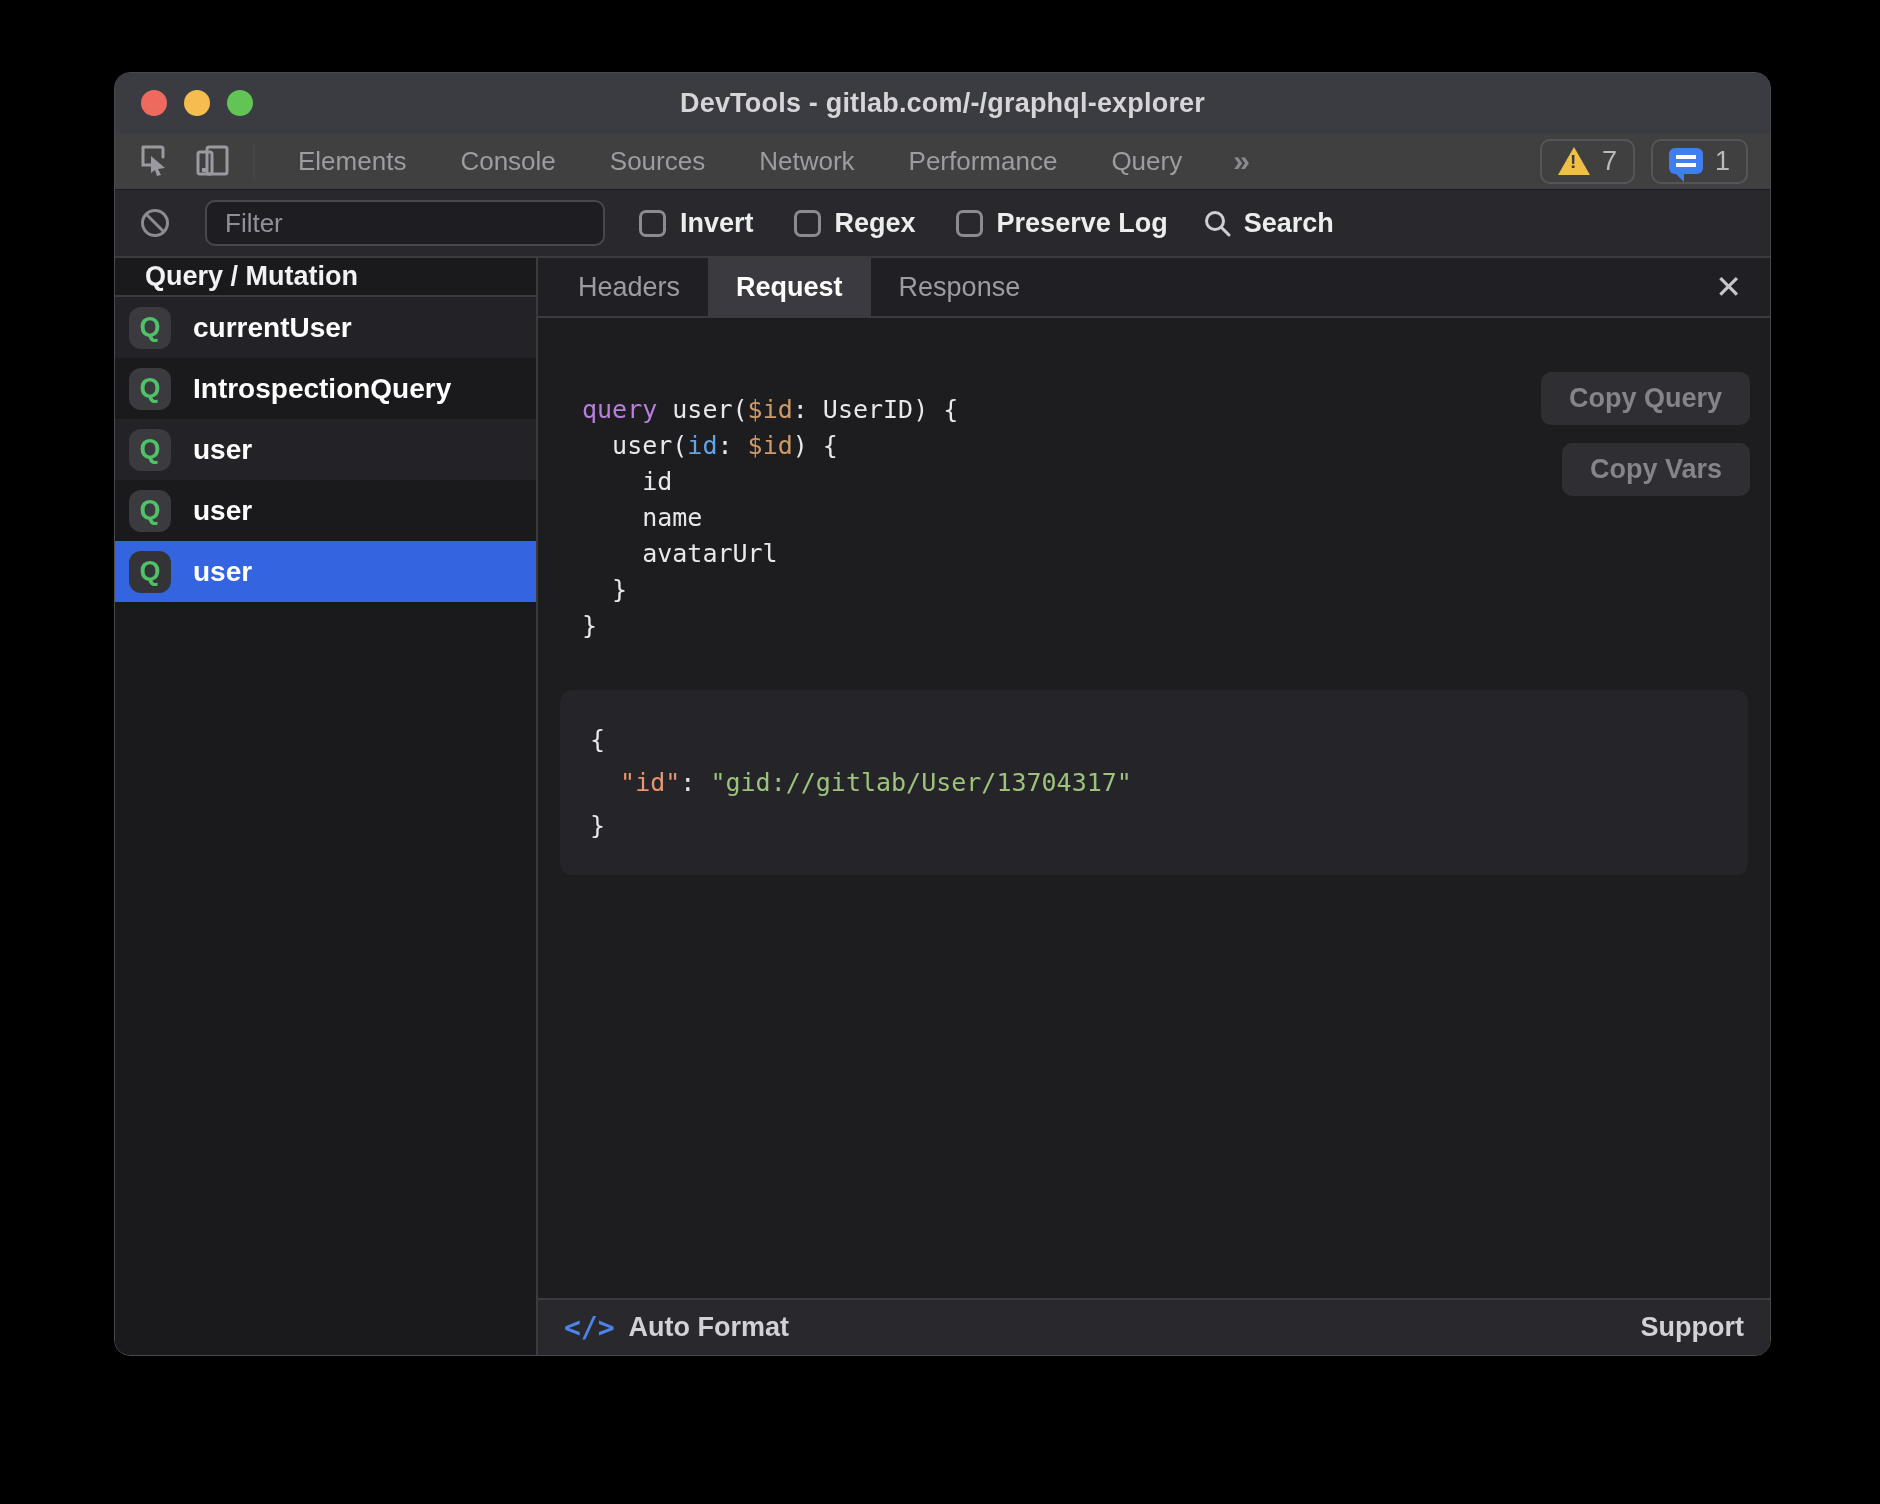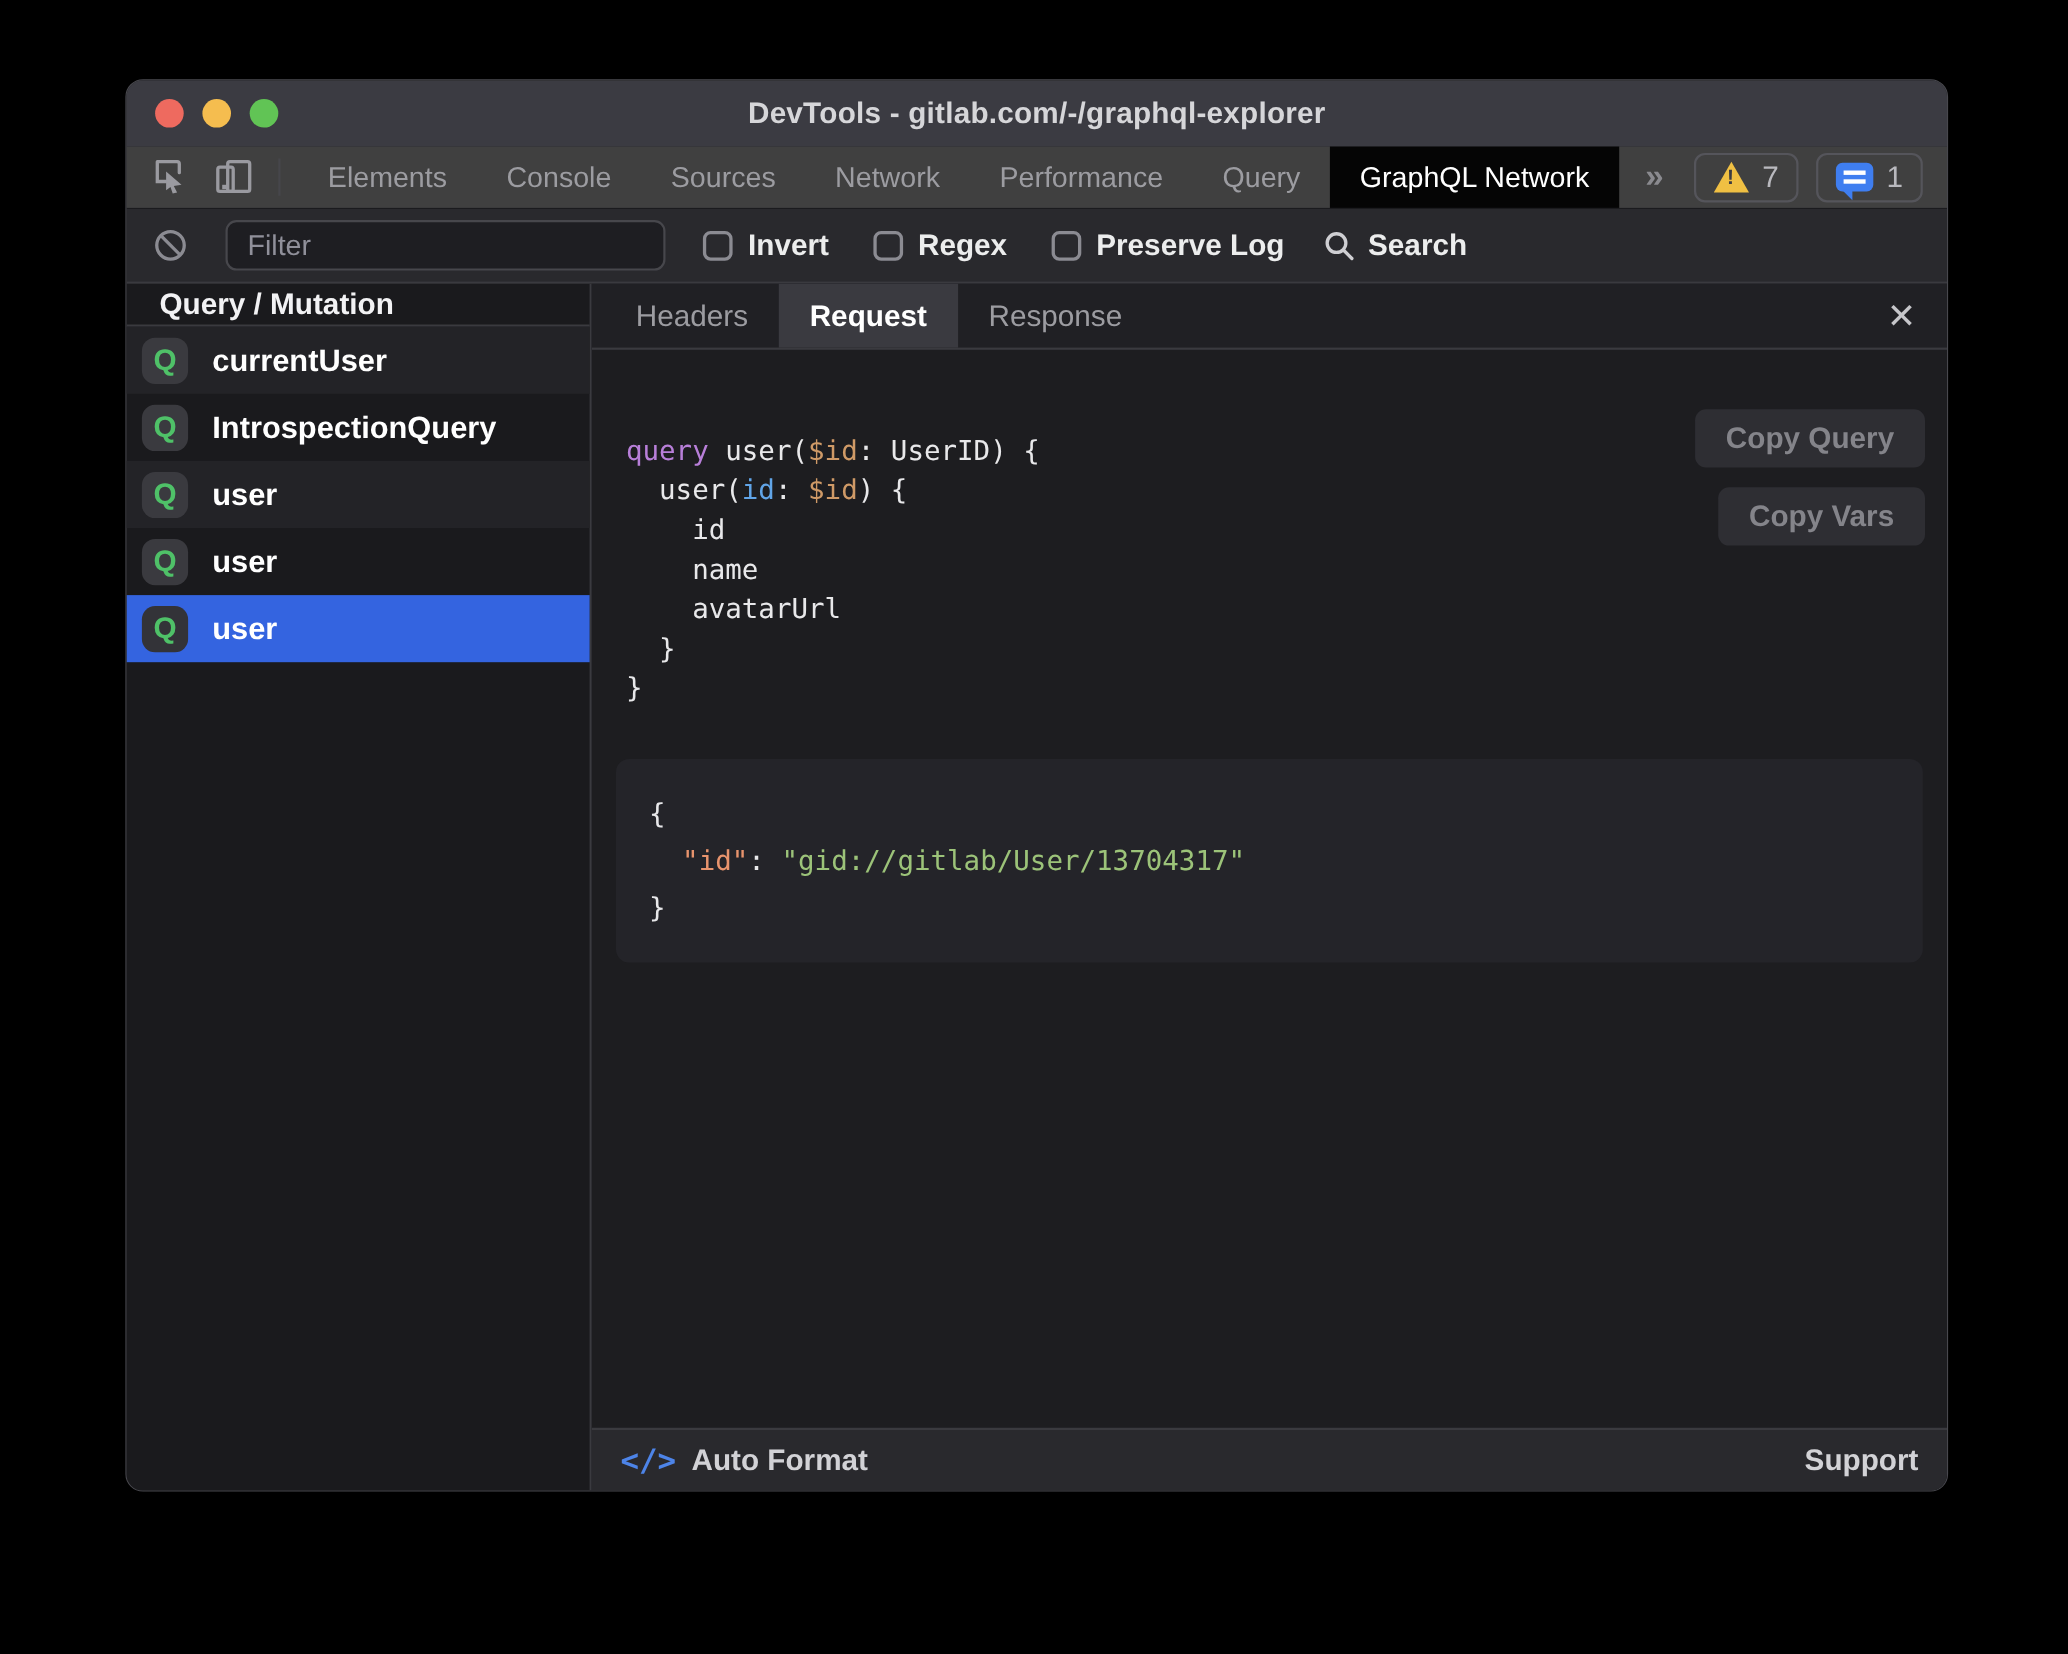--- a/index.html
+++ b/index.html
@@ -63,21 +63,21 @@
   .srow.selected .qbadge { background:#333338; }
   .srow-label { color:#ffffff; font-weight:bold; font-size:28px; }
 
   .panel { flex:1; display:flex; flex-direction:column; min-width:0; background:#1d1d20;gap:38px; }
   .panel-tabs { height:60px; flex:0 0 auto; background:#202024; border-bottom:2px solid #3a3a3f; display:flex; align-items:stretch; padding-left:12px; }
   .ptab { padding:0 28px; display:flex; align-items:center; font-size:27px; font-weight:500; color:#9c9ca1; white-space:nowrap; cursor:default; }
   .ptab.active { background:#3a3a40; color:#ffffff; font-weight:bold; }
   .close-x { margin-left:auto; align-self:center; padding:0 28px; color:#c6c6ca; font-size:32px; cursor:default; }
 
   .panel-body { flex:1; position:relative; padding:36px 22px 0 22px; min-height:0; }
-  .code-block { font-family:"DejaVu Sans Mono", monospace; font-size:25px; line-height:36px; white-space:pre; margin-left:9px; }
+  .code-block { font-family:"DejaVu Sans Mono", monospace; font-size:25px; line-height:36px; white-space:pre; margin-left:22px; }
   .code-line { min-height:36px; }
   .tok-plain { color:#e8e8ea; }
   .tok-kw { color:#b87fd9; }
   .tok-var { color:#cf9a67; }
   .tok-arg { color:#61a5e8; }
   .tok-key { color:#e8946d; }
   .tok-str { color:#9cc379; }
 
   .copy-btns { position:absolute; top:16px; right:20px; display:flex; flex-direction:column; align-items:flex-end; gap:18px; }
   .copy-btn { background:#2e2e33; color:#84848a; font-weight:bold; font-size:27px; padding:11px 28px; border-radius:10px; white-space:nowrap; cursor:default; }
@@ -122,21 +122,20 @@
       <span class="vsep"></span>
     </div>
 
     <div class="tabs-list" id="devtools-tabs">
         <div class="tab">Elements</div>
         <div class="tab">Console</div>
         <div class="tab">Sources</div>
         <div class="tab">Network</div>
         <div class="tab">Performance</div>
         <div class="tab">Query</div>
-        <div class="tab active">GraphQL Network</div>
       </div>
 
     <div class="chevron">»</div>
 
     <div class="right-controls">
       <span class="badge-btn">
         <span class="warn-tri"></span>
         <span class="badge-count">7</span>
       </span>
       <span class="badge-btn">

